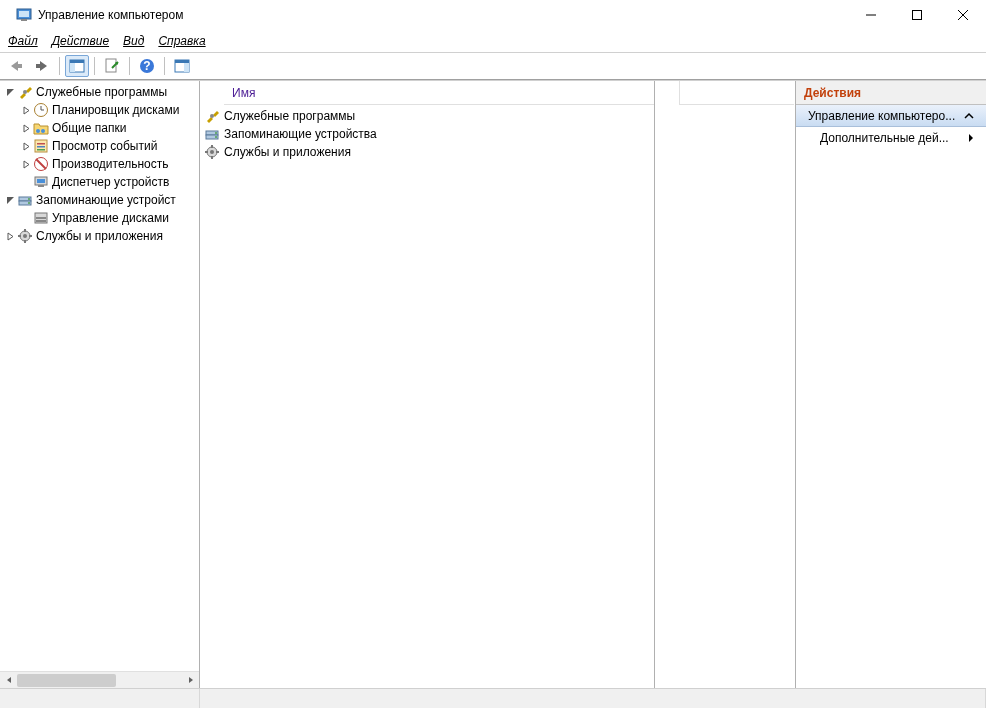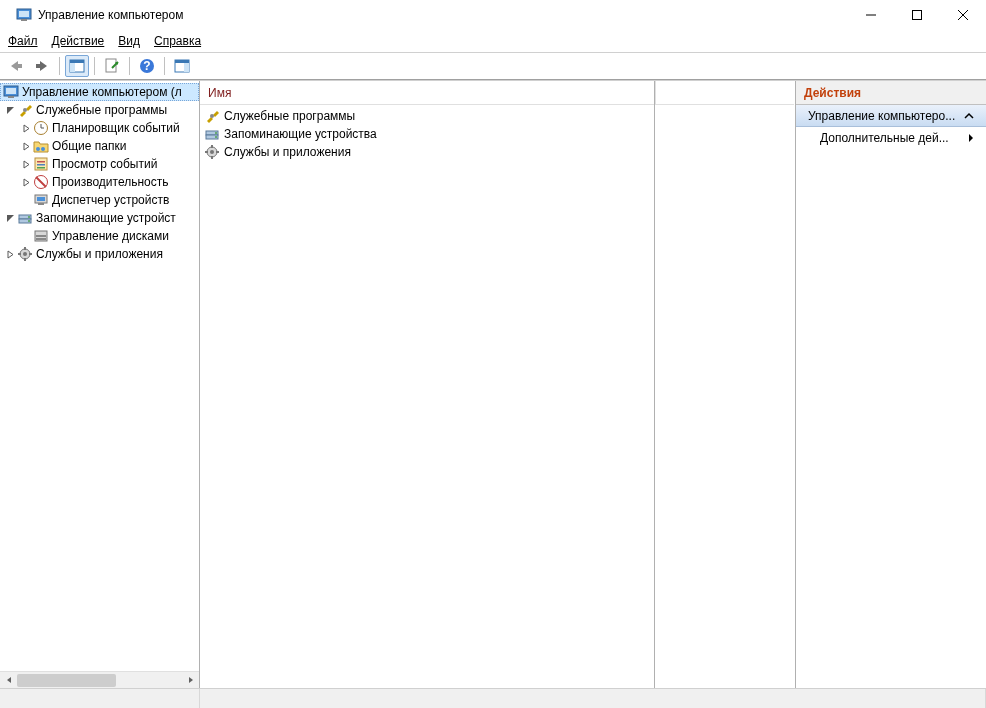--- a/index.html
+++ b/index.html
@@ -7,21 +7,21 @@
 
 
 .titlebar { height: 30px; display: flex; align-items: center; padding-left: 16px; background: #fff; }
 .titlebar .app-icon { width: 16px; height: 16px; margin-right: 6px; }
 .titlebar .title { flex: 1; color: #000; }
 .titlebar .win-btn { width: 46px; height: 30px; display: flex; align-items: center; justify-content: center; color: #000; }
 
 
 .menubar { height: 22px; display: flex; align-items: center; padding: 0 8px; gap: 14px; }
 .menubar .menu-item { color: #000; cursor: default; }
-.menubar .menu-item .ul { text-decoration: underline; }
+.menubar .menu-item .ul { text-decoration: underline; font-style: italic; }
 
 
 .toolbar { height: 28px; border-top: 1px solid #d0d0d0; border-bottom: 1px solid #a0a0a0; display: flex; align-items: center; padding: 0 4px; gap: 2px; background: #fff; }
 .toolbtn { width: 24px; height: 22px; display: flex; align-items: center; justify-content: center; border: 1px solid transparent; border-radius: 2px; }
 .toolbtn.active { border-color: #7aa7d8; background: #dbeaf9; }
 .toolbar .sep { width: 1px; height: 18px; background: #c0c0c0; margin: 0 3px; }
 
 
 .body { position: absolute; top: 80px; bottom: 20px; left: 0; right: 0; display: flex; border-top: 1px solid #d0d0d0; }
 .pane { overflow: hidden; }
@@ -39,21 +39,21 @@
 .tree-row.selected { background: #cce8ff; outline: 1px dotted #7aa7d8; outline-offset: -1px; }
 .indent { display: inline-block; }
 
 
 .hscroll { height: 17px; background: #f0f0f0; border-top: 1px solid #e0e0e0; display: flex; align-items: center; }
 .hscroll .arrow { width: 17px; height: 17px; display: flex; align-items: center; justify-content: center; color: #606060; }
 .hscroll .track { flex: 1; height: 17px; background: #f0f0f0; position: relative; }
 .hscroll .thumb { position: absolute; left: 0; top: 2px; height: 13px; width: 60%; background: #cdcdcd; border-radius: 2px; }
 
 
-.list-header { height: 24px; border-bottom: 1px solid #e0e0e0; display: flex; align-items: center; padding-left: 8px; color: #7f1d1d; background: #fff; }
+.list-header { height: 24px; border-bottom: 1px solid #e0e0e0; display: flex; align-items: center; padding-left: 8px; color: #4c1d95; background: #fff; margin-left: 24px; }
 .list-body { padding: 2px 4px; }
 .list-row { display: flex; align-items: center; height: 18px; cursor: default; }
 .list-row .icon { width: 16px; height: 16px; margin-right: 4px; }
 
 
 .actions-header { height: 24px; background: #f0f0f0; border-bottom: 1px solid #c0c0c0; display: flex; align-items: center; padding-left: 8px; font-weight: bold; color: #c2410c; }
 .actions-section { height: 22px; background: linear-gradient(#eaf1fb, #c9dcf2); border-bottom: 1px solid #a9bfda; display: flex; align-items: center; justify-content: space-between; padding: 0 12px; color: #000; }
 .actions-item { height: 22px; display: flex; align-items: center; justify-content: space-between; padding: 0 12px 0 24px; cursor: default; }
 
 
@@ -143,31 +143,20 @@
         <rect x="10" y="4" width="5" height="9" fill="#cde4f7"></rect>
       </svg>
     </div>
 </div>
 
 <div class="body">
 
   <div class="pane left-pane">
     <div class="tree">
 
-      <div class="tree-row selected">
-        <span class="indent" style="width:2px"></span>
-        <span class="icon">
-            <svg width="16" height="16">
-              <rect x="1" y="2" width="14" height="10" fill="#4a90d9" stroke="#2c5a8c"></rect>
-              <rect x="3" y="4" width="10" height="6" fill="#cde4f7"></rect>
-              <rect x="5" y="12" width="6" height="2" fill="#888"></rect>
-            </svg>
-          </span>
-        <span>Управление компьютером (л</span>
-      </div>
 
       <div class="tree-row">
         <span class="indent" style="width:4px"></span>
         <span class="expander">
             <svg width="9" height="9">
               <path d="M1 1 L8 1 L1 8 Z" fill="#595959"></path>
             </svg>
           </span>
         <span class="icon">
             <svg width="16" height="16">
@@ -186,21 +175,21 @@
               <path d="M2 1 L7 4.5 L2 8 Z" fill="none" stroke="#595959"></path>
             </svg>
           </span>
         <span class="icon">
             <svg width="16" height="16">
               <circle cx="8" cy="8" r="6.5" fill="#fefefe" stroke="#a88030"></circle>
               <line x1="8" y1="8" x2="8" y2="4" stroke="#555"></line>
               <line x1="8" y1="8" x2="11" y2="8" stroke="#555"></line>
             </svg>
           </span>
-        <span>Планировщик событий</span>
+        <span>Планировщик дисками</span>
       </div>
 
       <div class="tree-row">
         <span class="indent" style="width:20px"></span>
         <span class="expander">
             <svg width="9" height="9">
               <path d="M2 1 L7 4.5 L2 8 Z" fill="none" stroke="#595959"></path>
             </svg>
           </span>
         <span class="icon">

